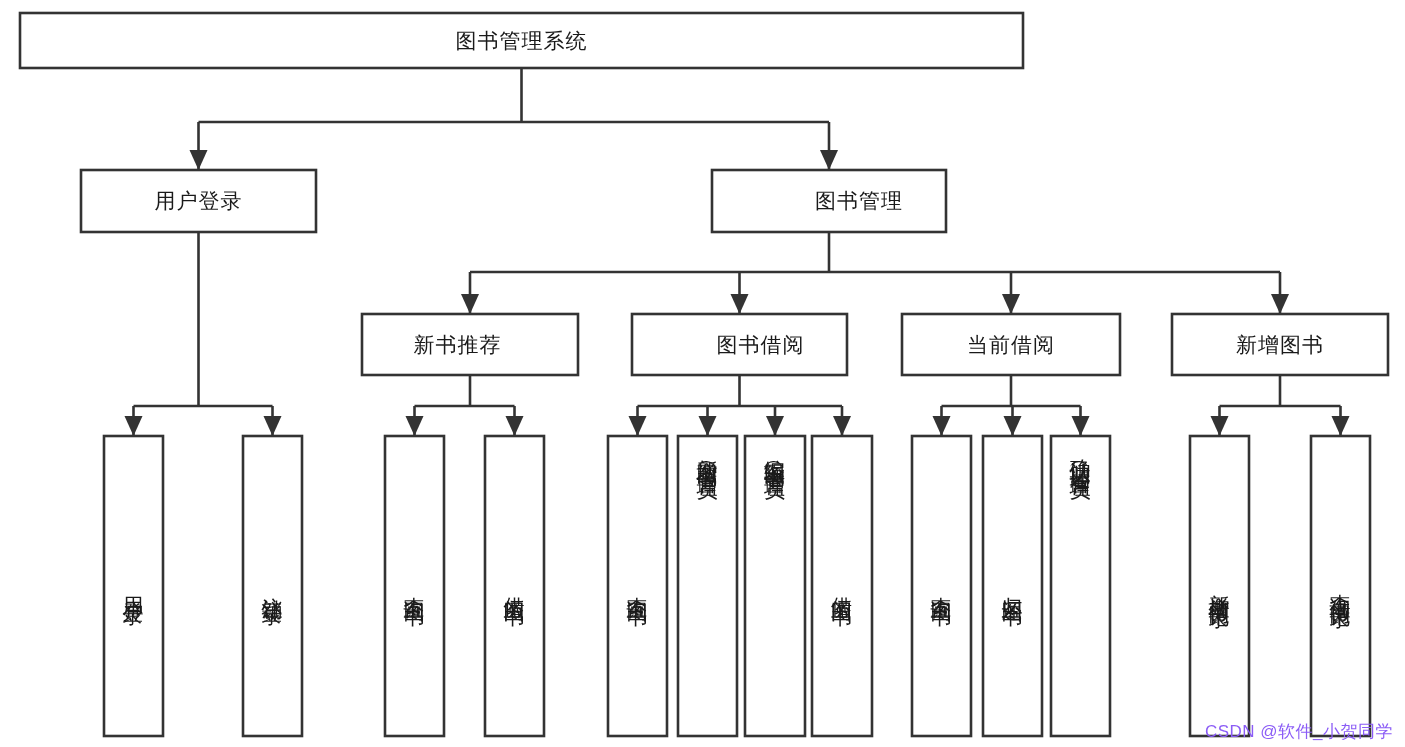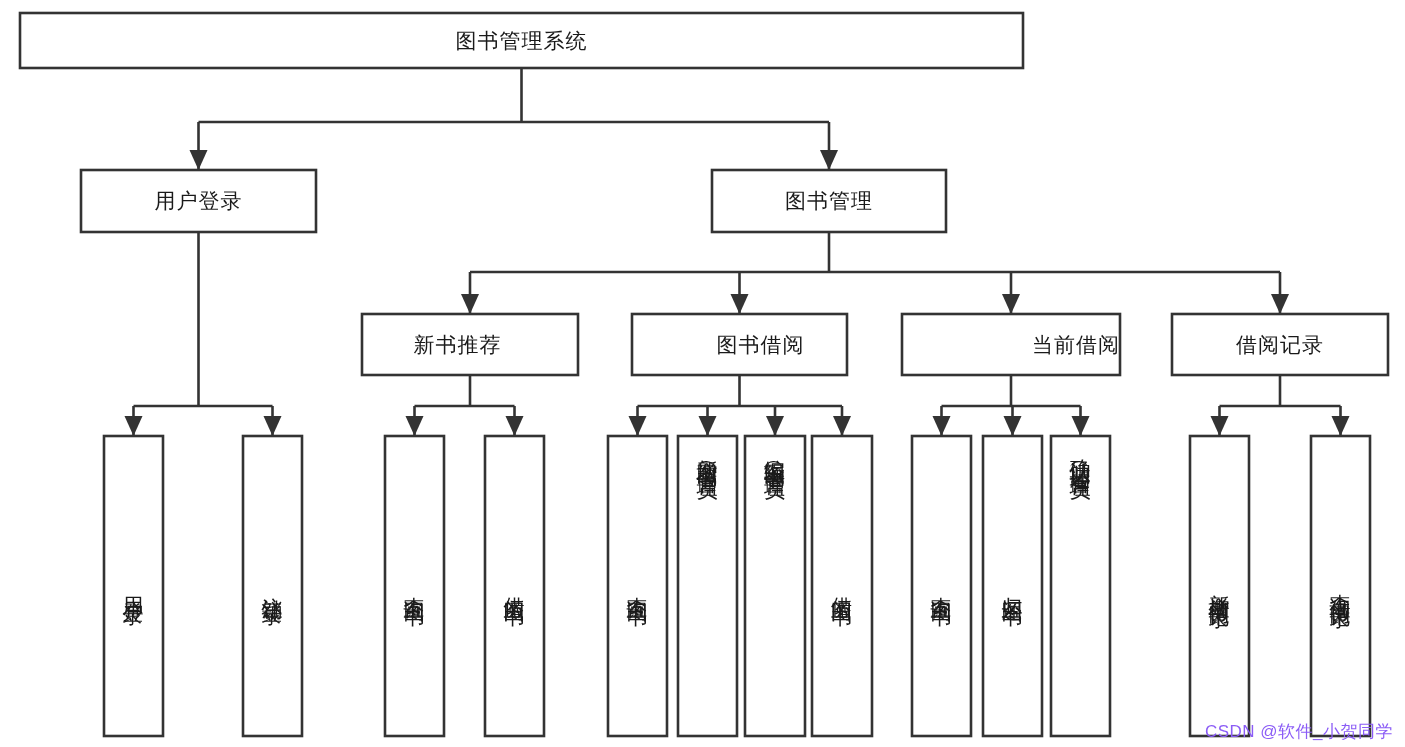--- a/index.html
+++ b/index.html
@@ -169,34 +169,34 @@
       </g>
   </svg>
 
   <div id="labels-layer">
       <div class="box-label-wrap" style="left: 20px; top: 13px; width: 1003px; height: 55px;">
         <span class="box-text">图书管理系统</span>
       </div>
       <div class="box-label-wrap" style="left: 81px; top: 170px; width: 235px; height: 62px;">
         <span class="box-text">用户登录</span>
       </div>
-      <div class="box-label-wrap" style="left: 712px; top: 170px; width: 234px; height: 62px;">
+      <div class="box-label-wrap" style="left: 712px; top: 170px; width: 234px; height: 62px; padding-left: 30px;">
         <span class="box-text">图书管理</span>
       </div>
       <div class="box-label-wrap" style="left: 362px; top: 314px; width: 191px; height: 61px;">
         <span class="box-text">新书推荐</span>
       </div>
       <div class="box-label-wrap" style="left: 632px; top: 314px; width: 257px; height: 61px;">
         <span class="box-text">图书借阅</span>
       </div>
-      <div class="box-label-wrap" style="left: 902px; top: 314px; width: 218px; height: 61px; justify-content: flex-end;">
+      <div class="box-label-wrap" style="left: 902px; top: 314px; width: 218px; height: 61px;">
         <span class="box-text">当前借阅</span>
       </div>
       <div class="box-label-wrap" style="left: 1172px; top: 314px; width: 216px; height: 61px;">
-        <span class="box-text">借阅记录</span>
+        <span class="box-text">新增图书</span>
       </div>
       <div class="leaf-label-wrap" style="left: 104px; top: 436px; width: 59px; height: 300px;">
         <span class="leaf-text">用户登录</span>
       </div>
       <div class="leaf-label-wrap" style="left: 243px; top: 436px; width: 59px; height: 300px;">
         <span class="leaf-text">注销登录</span>
       </div>
       <div class="leaf-label-wrap" style="left: 385px; top: 436px; width: 59px; height: 300px;">
         <span class="leaf-text">查询图书</span>
       </div>

